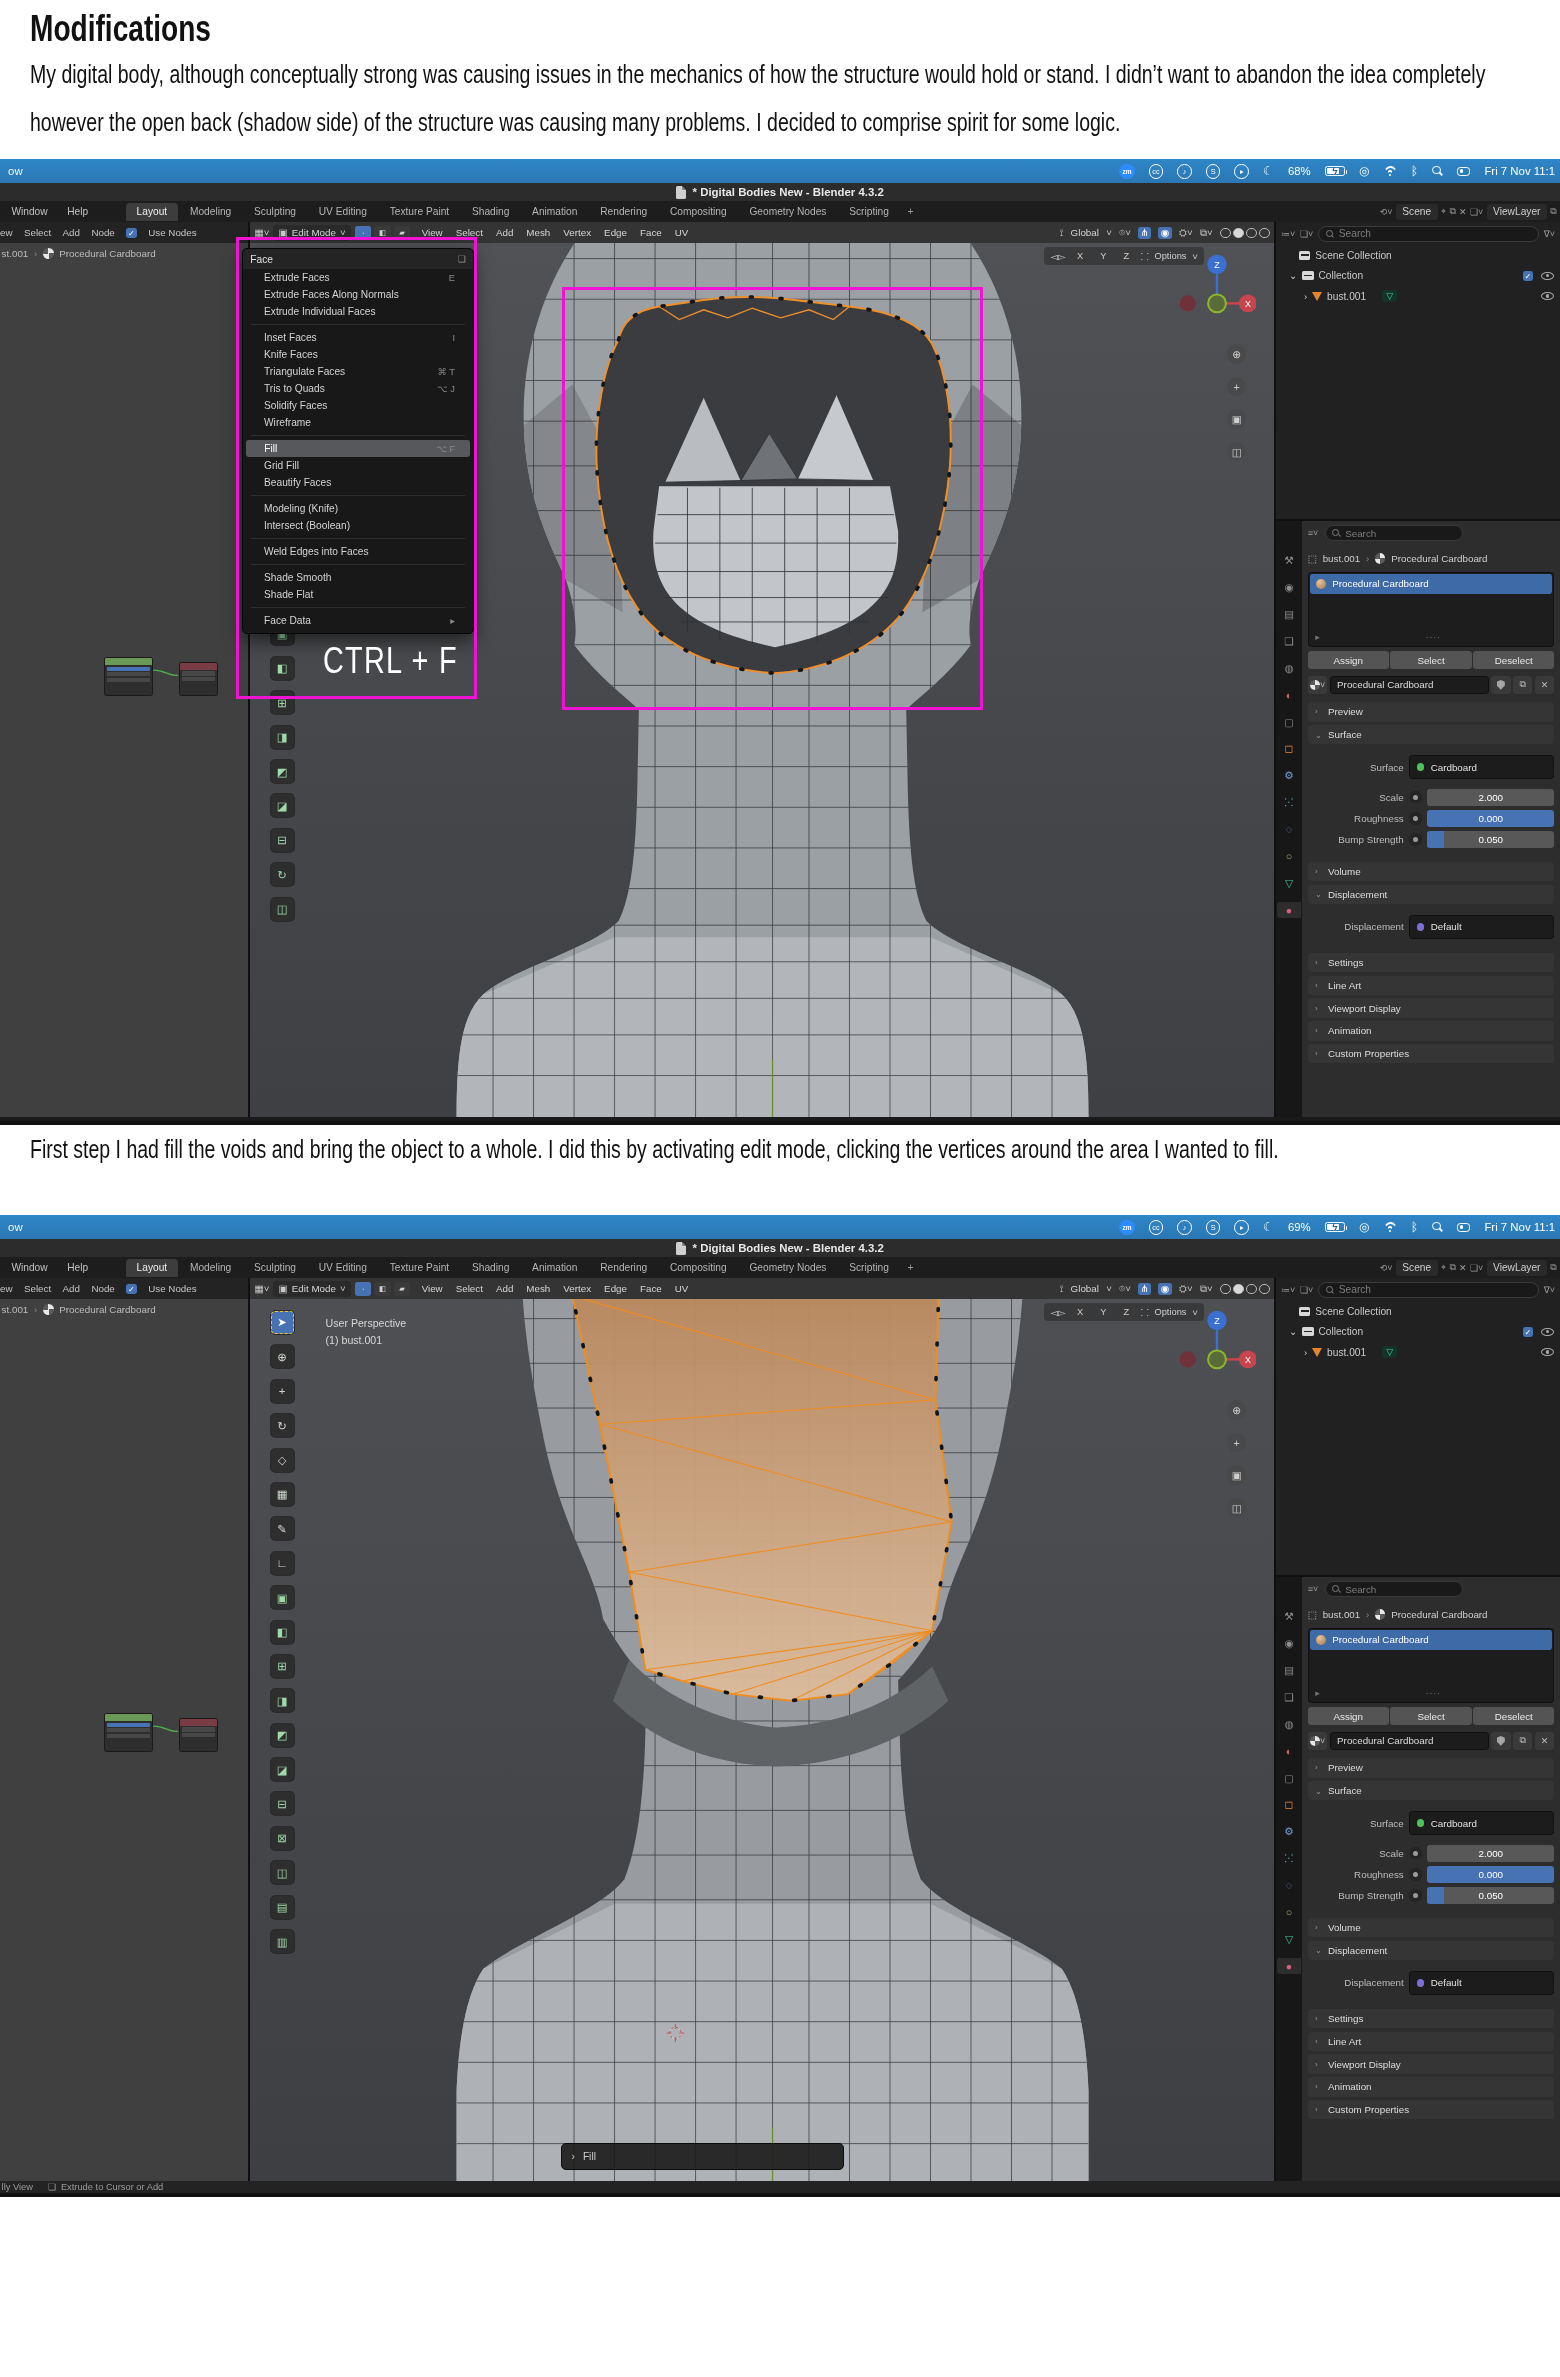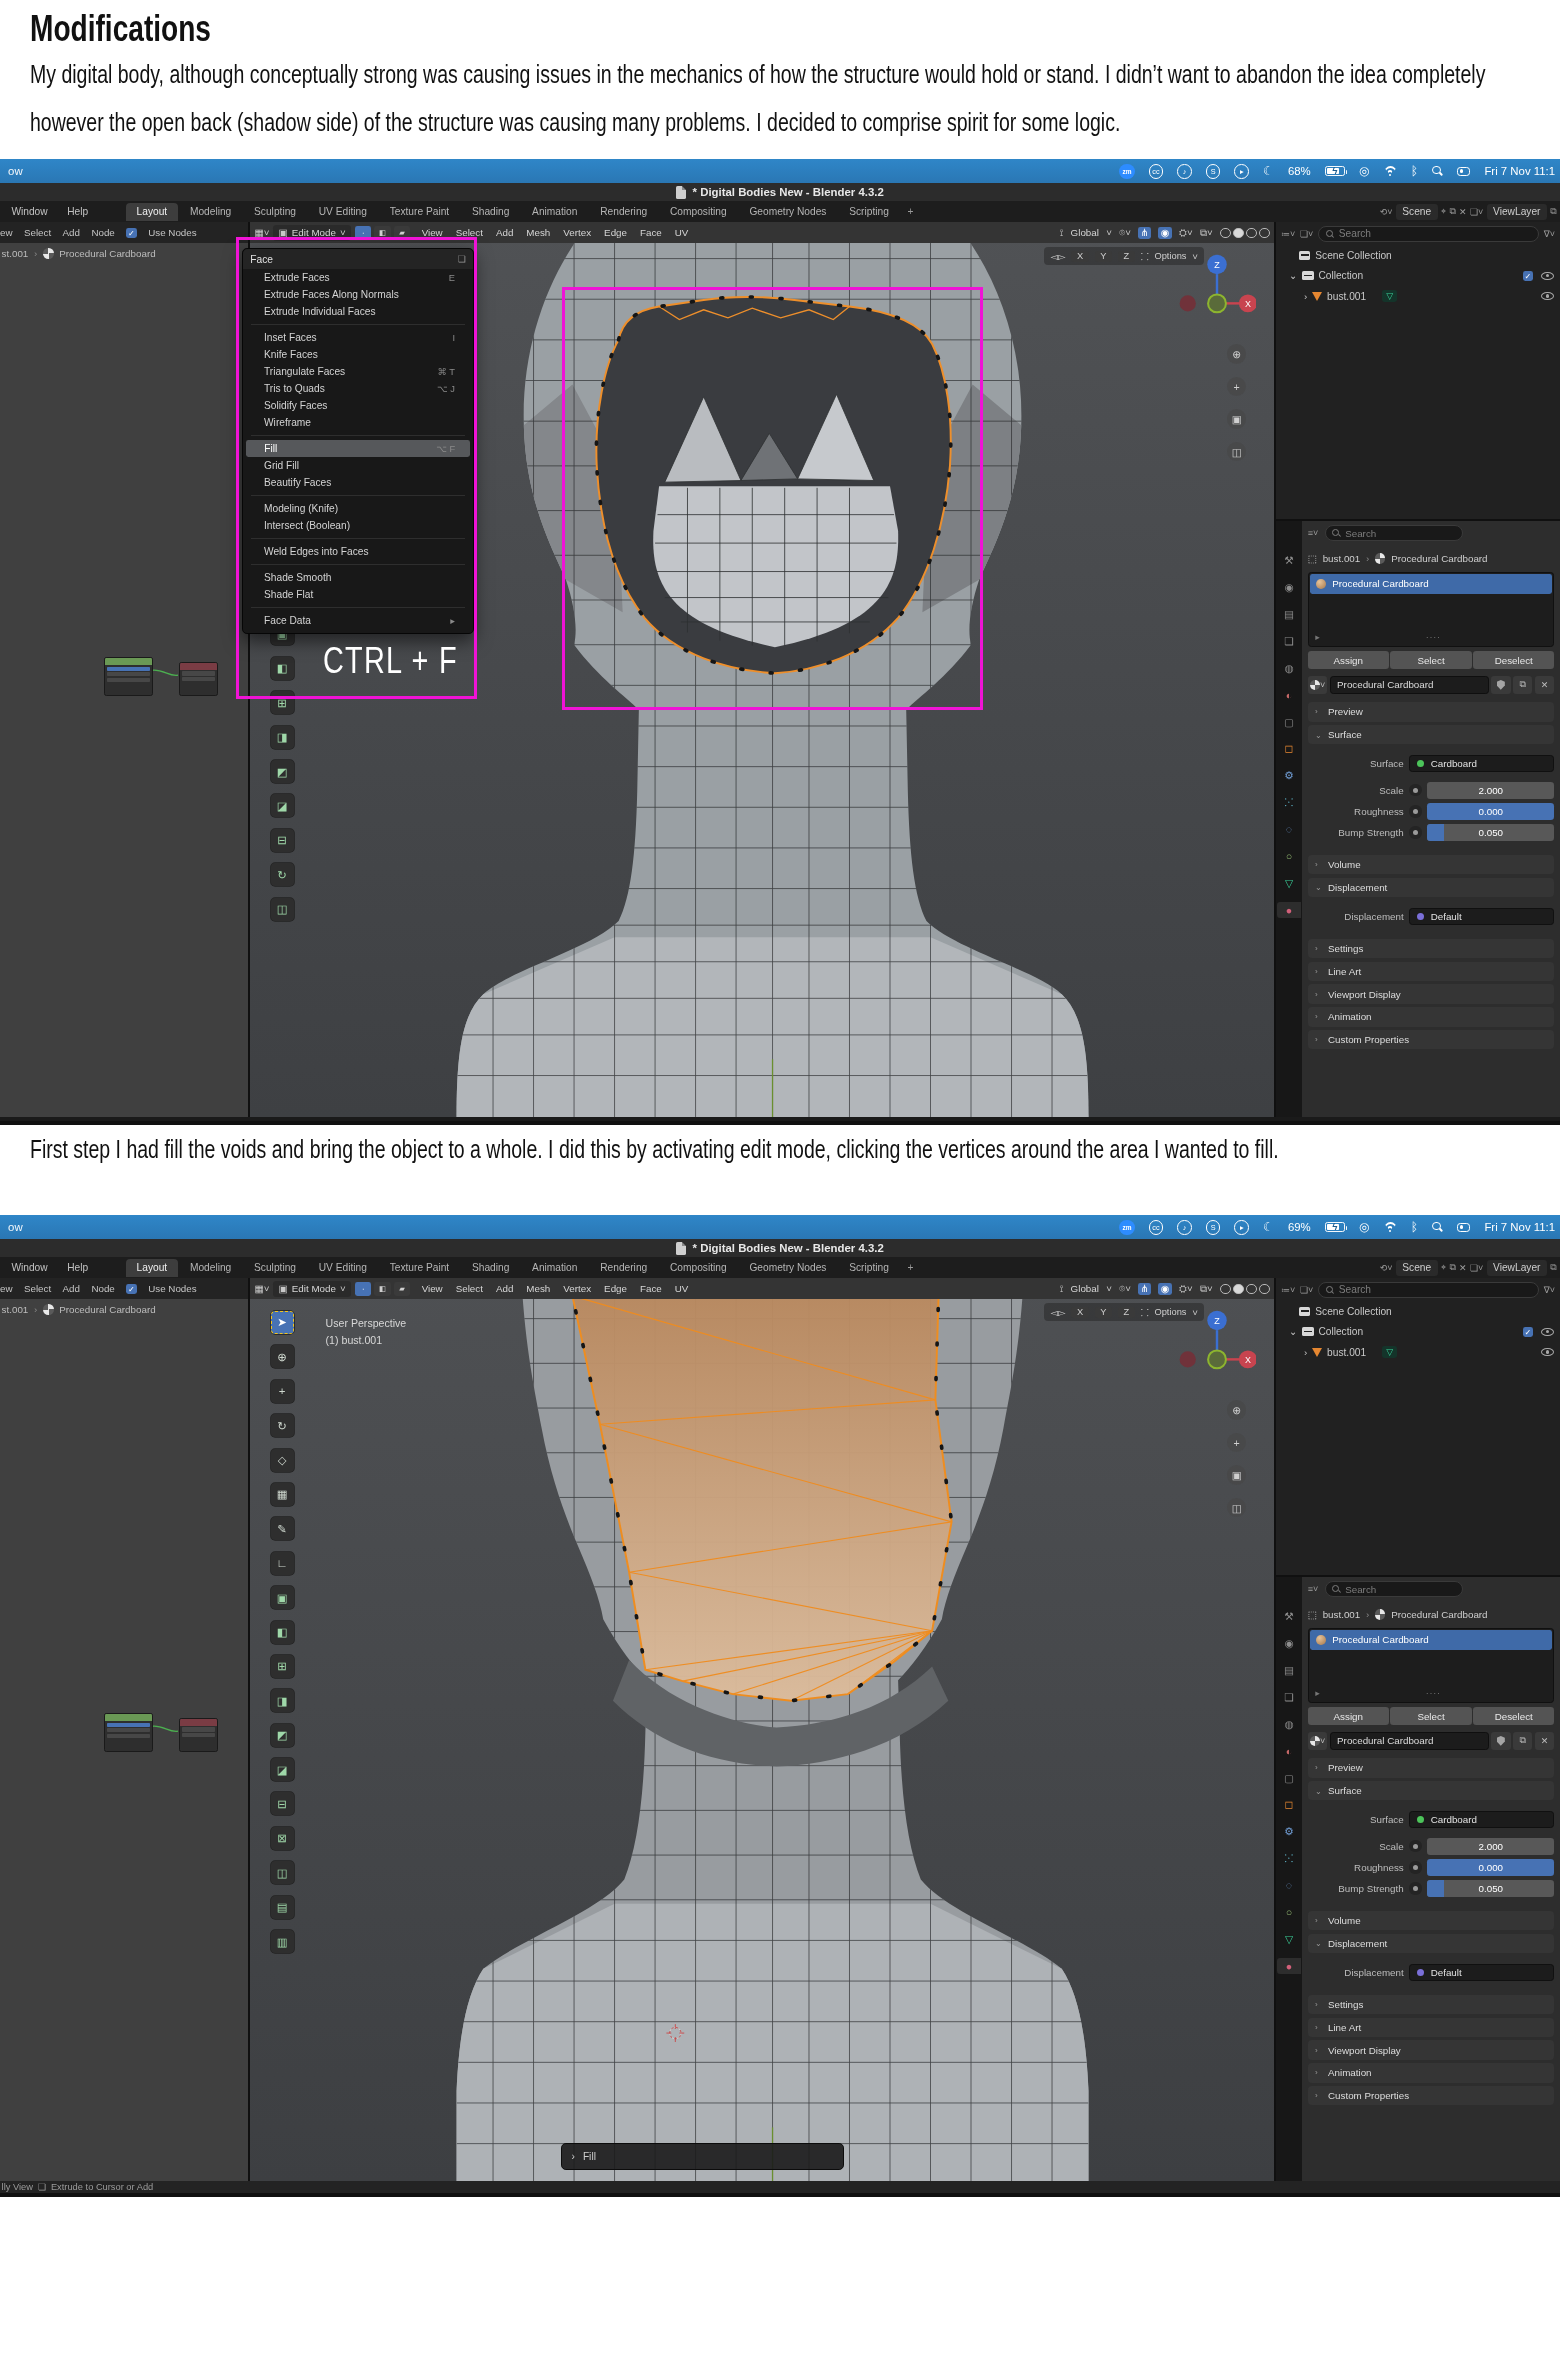--- a/index.html
+++ b/index.html
@@ -150,33 +150,33 @@
   .btnrow .btn { flex:1; height:18px; background:#545454; border-radius:3.3px; display:flex; align-items:center; justify-content:center; color:#e8e8e8; }
   .dbrow { display:flex; align-items:center; gap:2.4px; margin-bottom:8.1px; }
   .db-field { flex:1; height:18px; background:#1c1c1c; border:0.8px solid #0f0f0f; border-radius:3.3px; display:flex; align-items:center; padding:0 6.5px; color:#dcdcdc; }
   .icbtn { width:19.5px; height:18px; background:#3a3a3a; border-radius:3.3px; display:flex; align-items:center; justify-content:center; color:#bdbdbd; font-size:9px; }
   .shield { width:8.1px; height:9.8px; background:#a5a5a5; clip-path:polygon(50% 0,100% 18%,100% 55%,50% 100%,0 55%,0 18%); }
   .panel-h { height:19.5px; background:#353535; border-radius:4.1px; display:flex; align-items:center; gap:6.5px; padding:0 7.3px; margin:3.3px 0; color:#dedede; }
   .panel-h .ar { color:#9a9a9a; font-size:8.1px; width:6.5px; }
   .panel-body { padding:3.3px 0 6.5px 0; }
   .prow { display:flex; align-items:center; gap:5.7px; margin:4.1px 0; }
   .plabel { width:96px; text-align:right; color:#bdbdbd; flex:none; }
-  .pfield { flex:1; height:17px; background:#1c1c1c; border:0.8px solid #101010; border-radius:3.3px; display:flex; align-items:center; gap:6.5px; padding:0 6.5px; color:#e2e2e2; }
+  .pfield { flex:1; height:24px; background:#1c1c1c; border:0.8px solid #101010; border-radius:3.3px; display:flex; align-items:center; gap:6.5px; padding:0 6.5px; color:#e2e2e2; }
   .gdot { width:7.3px; height:7.3px; border-radius:50%; background:#4cc45a; }
   .vdot { width:7.3px; height:7.3px; border-radius:50%; background:#7a6fd8; }
   .decor { width:12.2px; height:12.2px; border-radius:50%; background:#242424; flex:none; position:relative; }
   .decor:after { content:""; position:absolute; left:3.3px; top:3.3px; width:5.7px; height:5.7px; border-radius:50%; background:#9a9a9a; }
   .slider { flex:1; height:17px; background:#585858; border-radius:3.3px; position:relative; text-align:center; line-height:17px; color:#fff; overflow:hidden; }
   .slider.full { background:#4772b4; }
   .slider .part { position:absolute; left:0; top:0; bottom:0; background:#4772b4; }
   .slider b { position:relative; font-weight:normal; }
 
   
   .statusstrip { height:3.3px; background:#1a1a1a; }
-  .statusbar { height:11.4px; background:#232323; color:#9b9b9b; font-size:9.3px; display:flex; align-items:flex-start; gap:5px; padding:0.8px 0 0 1.6px; overflow:hidden; }
+  .statusbar { height:11.4px; background:#232323; color:#9b9b9b; font-size:9.3px; display:flex; align-items:flex-start; gap:15px; padding:0.8px 0 0 1.6px; overflow:hidden; }
   .sb-item { display:flex; gap:4.9px; align-items:center; }
 </style>
 </head>
 <body>
 
 <h1 class="doc-title">
     <span class="squeeze">Modifications</span>
   </h1>
 <p class="doc-para p1">
     <span class="squeeze">My digital body, although conceptually strong was causing issues in the mechanics of how the structure would hold or stand. I didn’t want to abandon the idea completely however the open back (shadow side) of the structure was causing many problems.  I decided to comprise spirit for some logic.</span>

